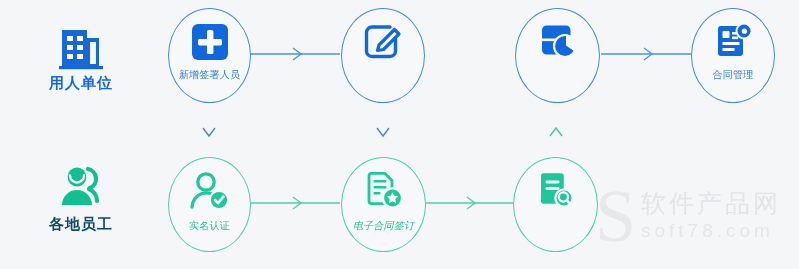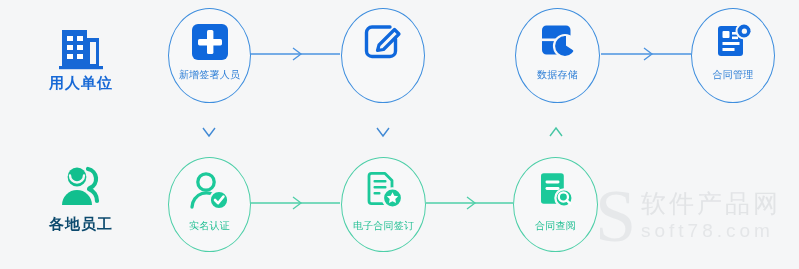--- a/index.html
+++ b/index.html
@@ -204,21 +204,20 @@
     <div class="node-icon" style="top:13px;">
       <svg width="40" height="40" viewBox="0 0 40 40">
         <path d="M4 8 a4.5 4.5 0 0 1 4.5 -4.5 H28 a4.5 4.5 0 0 1 4.5 4.5 V28 a4.5 4.5 0 0 1 -4.5 4.5 H8.5 A4.5 4.5 0 0 1 4 28 z" fill="#1068dc"></path>
         <rect x="4" y="16.5" width="28.5" height="2.6" fill="#f7f8f9"></rect>
         <circle cx="27" cy="24" r="11" fill="#1068dc" stroke="#f7f8f9" stroke-width="2.2"></circle>
         <path d="M27 24 L27 13.4 A10.6 10.6 0 0 1 36.2 29.3 z" fill="#f7f8f9"></path>
         <rect x="26.2" y="14" width="1.8" height="10" fill="#1068dc"></rect>
         <path d="M27 24 L34.5 29" stroke="#1068dc" stroke-width="1.8"></path>
       </svg>
     </div>
-    <div class="node-label label-blue" style="top:60px;">数据存储</div>
   </div>
 
   <div class="node-circle node-green" style="left:168px;top:157px;width:83px;height:95px;">
     <div class="node-icon" style="top:14px;">
       <svg width="42" height="40" viewBox="0 0 42 40">
         <circle cx="17" cy="10" r="8.2" fill="none" stroke="#1cc99a" stroke-width="3.3"></circle>
         <path d="M3 35 a14.5 14.5 0 0 1 26 -8.5" fill="none" stroke="#1cc99a" stroke-width="3.3" stroke-linecap="round"></path>
         <circle cx="30" cy="28" r="9.2" fill="#1cc99a" stroke="#f7f8f9" stroke-width="2.2"></circle>
         <polyline points="26,28 29,31.2 34.4,24.6" fill="none" stroke="#ffffff" stroke-width="2.6" stroke-linecap="round" stroke-linejoin="round"></polyline>
       </svg>
@@ -236,21 +235,21 @@
         <rect x="9.5" y="20" width="17" height="3" fill="#ffffff"></rect>
         <rect x="9.5" y="26" width="12" height="3" fill="#ffffff"></rect>
         <circle cx="31" cy="9" r="7.5" fill="#1068dc" stroke="#f7f8f9" stroke-width="2"></circle>
         <path d="M31 3.6 l1.5 1.1 1.8 -0.5 0.8 1.7 1.8 0.5 -0.4 1.8 1.1 1.5 -1.4 1.2 0 1.9 -1.9 0.3 -1.2 1.4 -1.6 -0.9 -1.8 0.5 -0.8 -1.7 -1.8 -0.5 0.4 -1.8 -1.1 -1.5 1.4 -1.2 0 -1.9 1.9 -0.3 z" fill="#1068dc"></path>
         <circle cx="31.4" cy="9.2" r="2.6" fill="#f7f8f9"></circle>
       </svg>
     </div>
     <div class="node-label label-blue" style="top:60px;">合同管理</div>
   </div>
 
-  <div class="node-circle node-green" style="left:341px;top:157px;width:85px;height:95px;">
+  <div class="node-circle node-green" style="left:341px;top:157px;width:85px;height:95px;font-style:italic;">
     <div class="node-icon" style="top:13px;">
       <svg width="42" height="40" viewBox="0 0 42 40">
         <path d="M6 5 a2.6 2.6 0 0 1 2.6 -2.6 H22 l7 7 V30 a2.6 2.6 0 0 1 -2.6 2.6 H8.6 A2.6 2.6 0 0 1 6 30 z" fill="none" stroke="#1cc99a" stroke-width="2.8" stroke-linejoin="round"></path>
         <rect x="10.5" y="9" width="13" height="2.6" rx="1" fill="#1cc99a"></rect>
         <rect x="10.5" y="15" width="13" height="2.6" rx="1" fill="#1cc99a"></rect>
         <rect x="10.5" y="21" width="7" height="2.6" rx="1" fill="#1cc99a"></rect>
         <circle cx="29.5" cy="27" r="9.6" fill="#1cc99a" stroke="#f7f8f9" stroke-width="2.4"></circle>
         <path d="M29.5 21.2 l1.75 3.6 3.95 0.55 -2.9 2.75 0.7 3.9 -3.5 -1.85 -3.5 1.85 0.7 -3.9 -2.9 -2.75 3.95 -0.55 z" fill="#ffffff"></path>
       </svg>
     </div>
@@ -261,21 +260,20 @@
     <div class="node-icon" style="top:13px;">
       <svg width="42" height="40" viewBox="0 0 42 40">
         <path d="M6 5 a2.8 2.8 0 0 1 2.8 -2.8 H26 a2.8 2.8 0 0 1 2.8 2.8 V30 a2.8 2.8 0 0 1 -2.8 2.8 H8.8 A2.8 2.8 0 0 1 6 30 z" fill="#1cc99a"></path>
         <rect x="10.5" y="9.5" width="14" height="3" rx="1.4" fill="#ffffff"></rect>
         <rect x="10.5" y="16" width="14" height="3" rx="1.4" fill="#ffffff"></rect>
         <circle cx="29" cy="27" r="8.6" fill="#1cc99a" stroke="#f7f8f9" stroke-width="2.3"></circle>
         <circle cx="28.4" cy="26" r="4.6" fill="none" stroke="#ffffff" stroke-width="2.3"></circle>
         <line x1="31.8" y1="29.4" x2="35" y2="32.6" stroke="#ffffff" stroke-width="2.6" stroke-linecap="round"></line>
       </svg>
     </div>
-    <div class="node-label label-green" style="top:62px;">合同查阅</div>
   </div>
 
   <div class="watermark">
     <div class="wm-s">S</div>
     <div class="wm-text-cn">软件产品网</div>
     <div class="wm-text-en">soft78.com</div>
   </div>
 
 </div>
 

